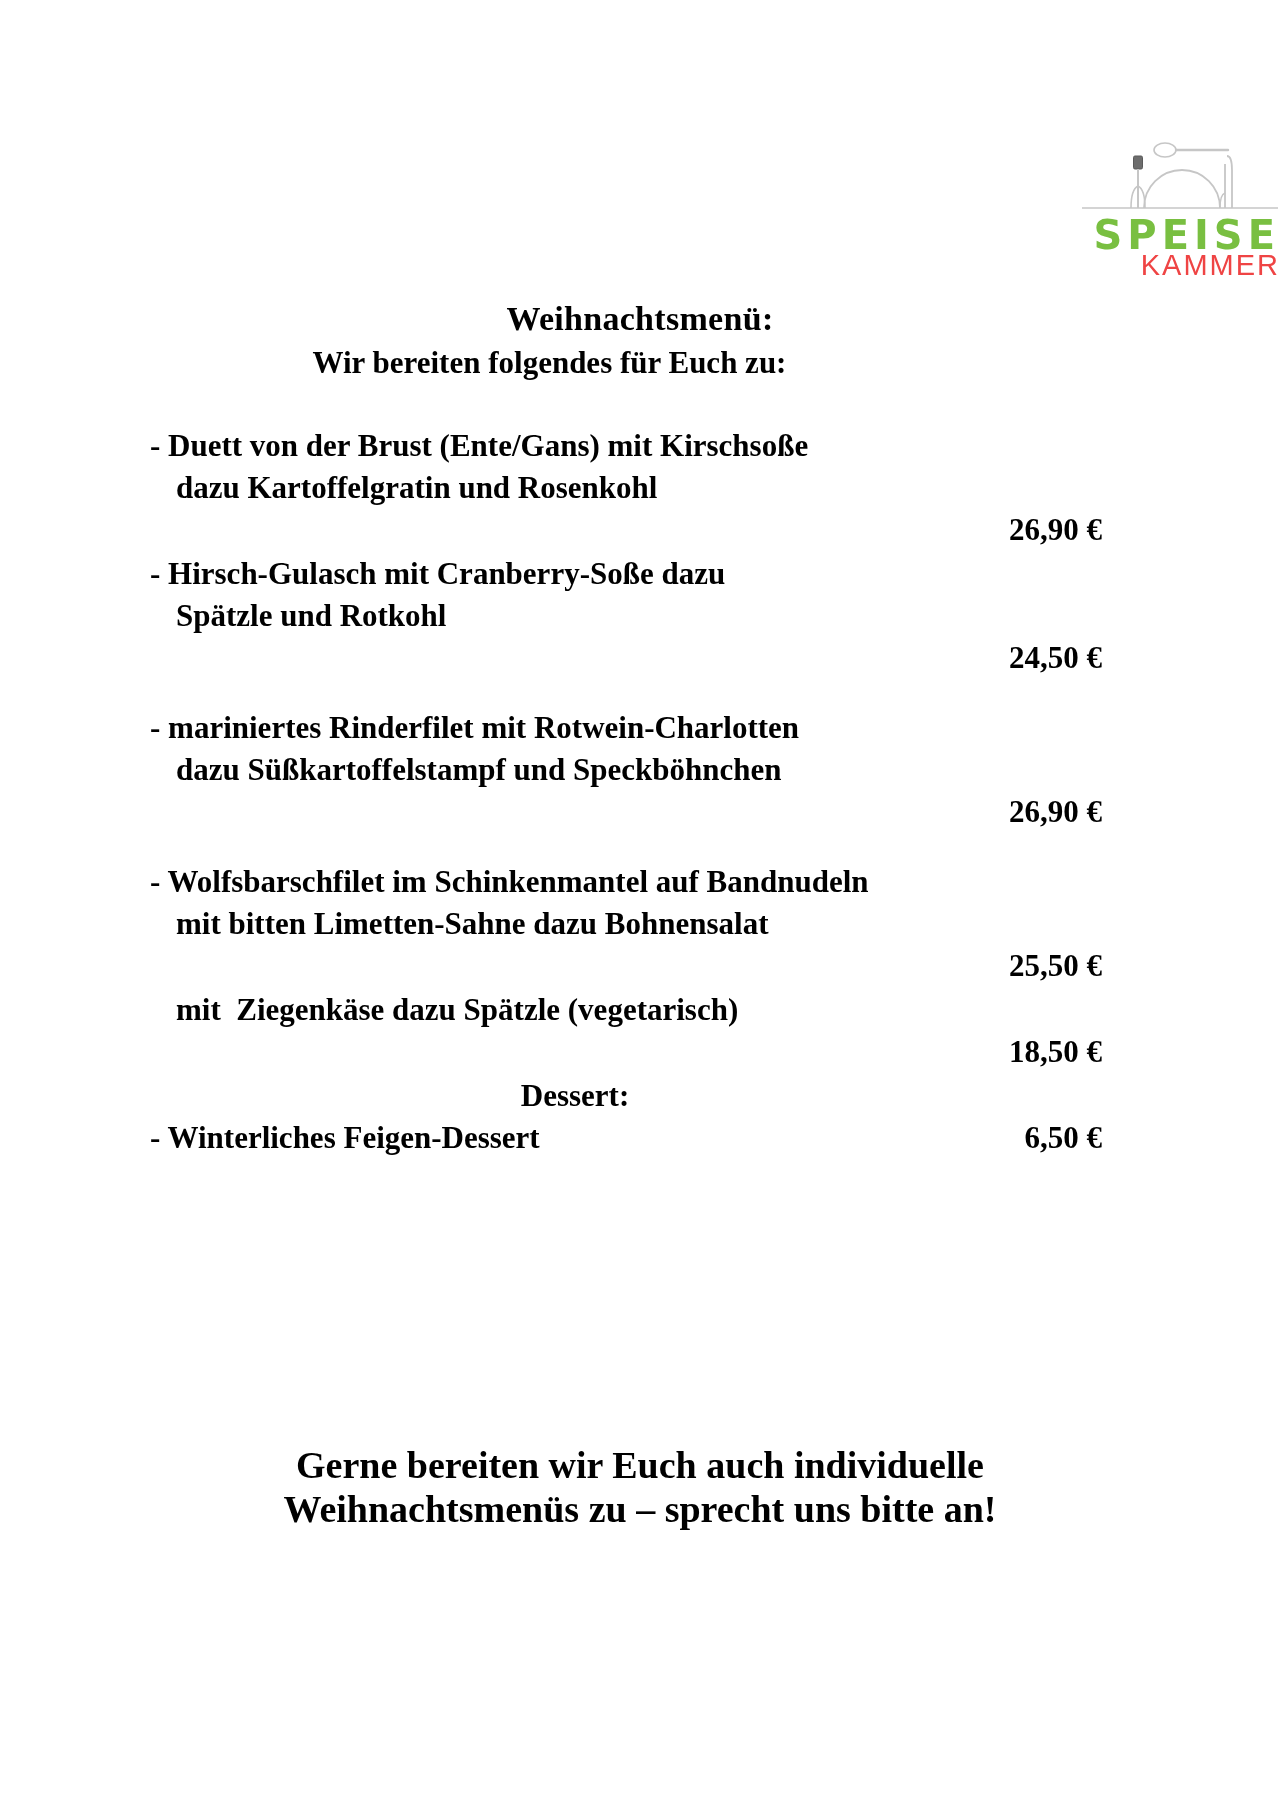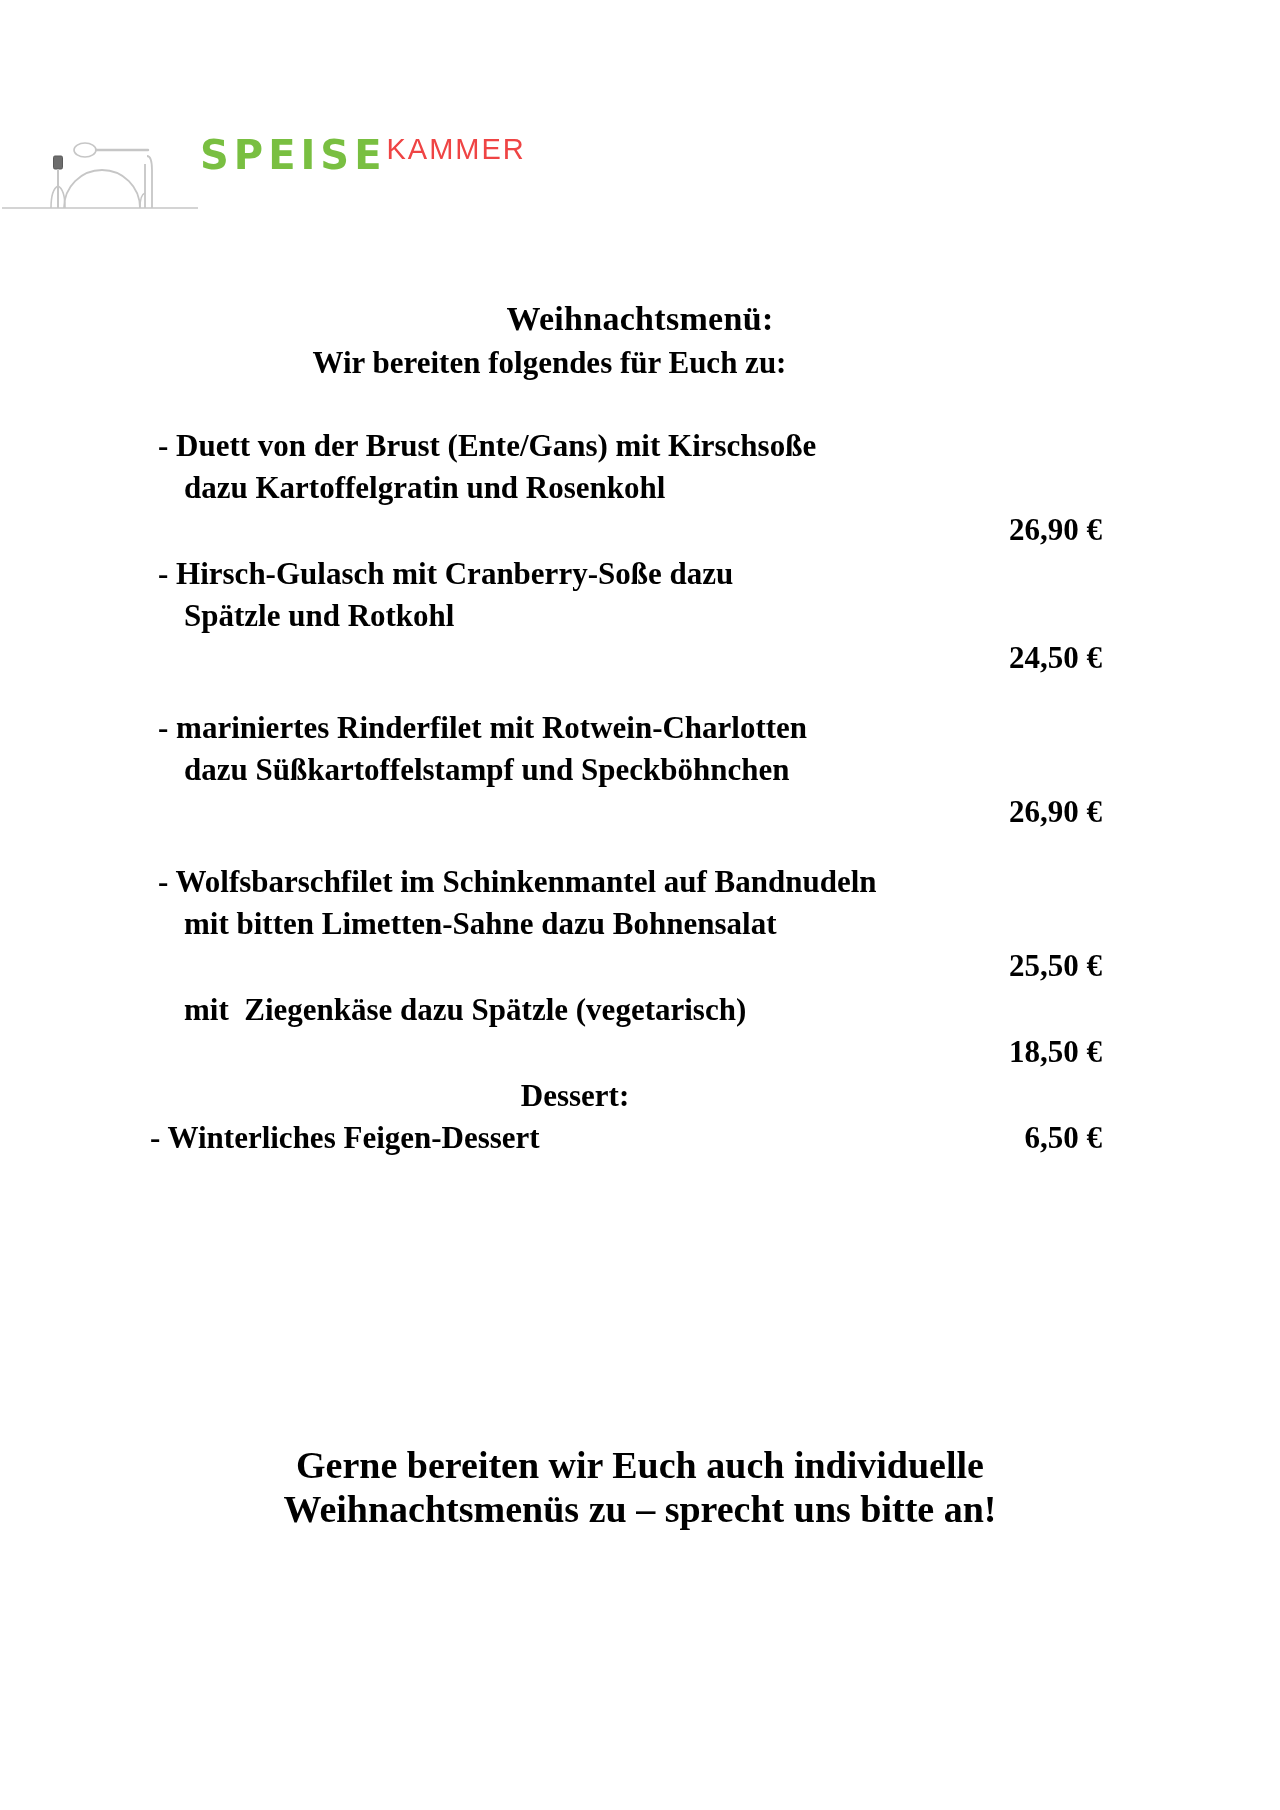--- a/index.html
+++ b/index.html
@@ -24,22 +24,22 @@
     box-sizing: border-box;
   }
 
   
   .logo-block {
     position: absolute;
     top: 138px;
     left: 0;
     width: 1280px;
     display: flex;
-    flex-direction: row;
-    align-items: flex-start;
+    flex-direction: column;
+    align-items: flex-end;
   }
   .logo-mark {
     width: 200px;
     height: 80px;
     display: block;
   }
   .logo-word-primary {
     font-family: "DejaVu Sans", sans-serif;
     font-weight: 700;
     font-size: 40px;
@@ -83,21 +83,20 @@
 
   
   .menu {
     position: absolute;
     top: 425px;
     left: 150px;
     width: 960px;
   }
   .menu-item {
     margin-bottom: 2px;
-    margin-left: 8px;
   }
   .menu-item .line {
     font-weight: bold;
     font-size: 31px;
     line-height: 42px;
     white-space: pre;
   }
   .menu-item .line.indent {
     padding-left: 26px;
   }

